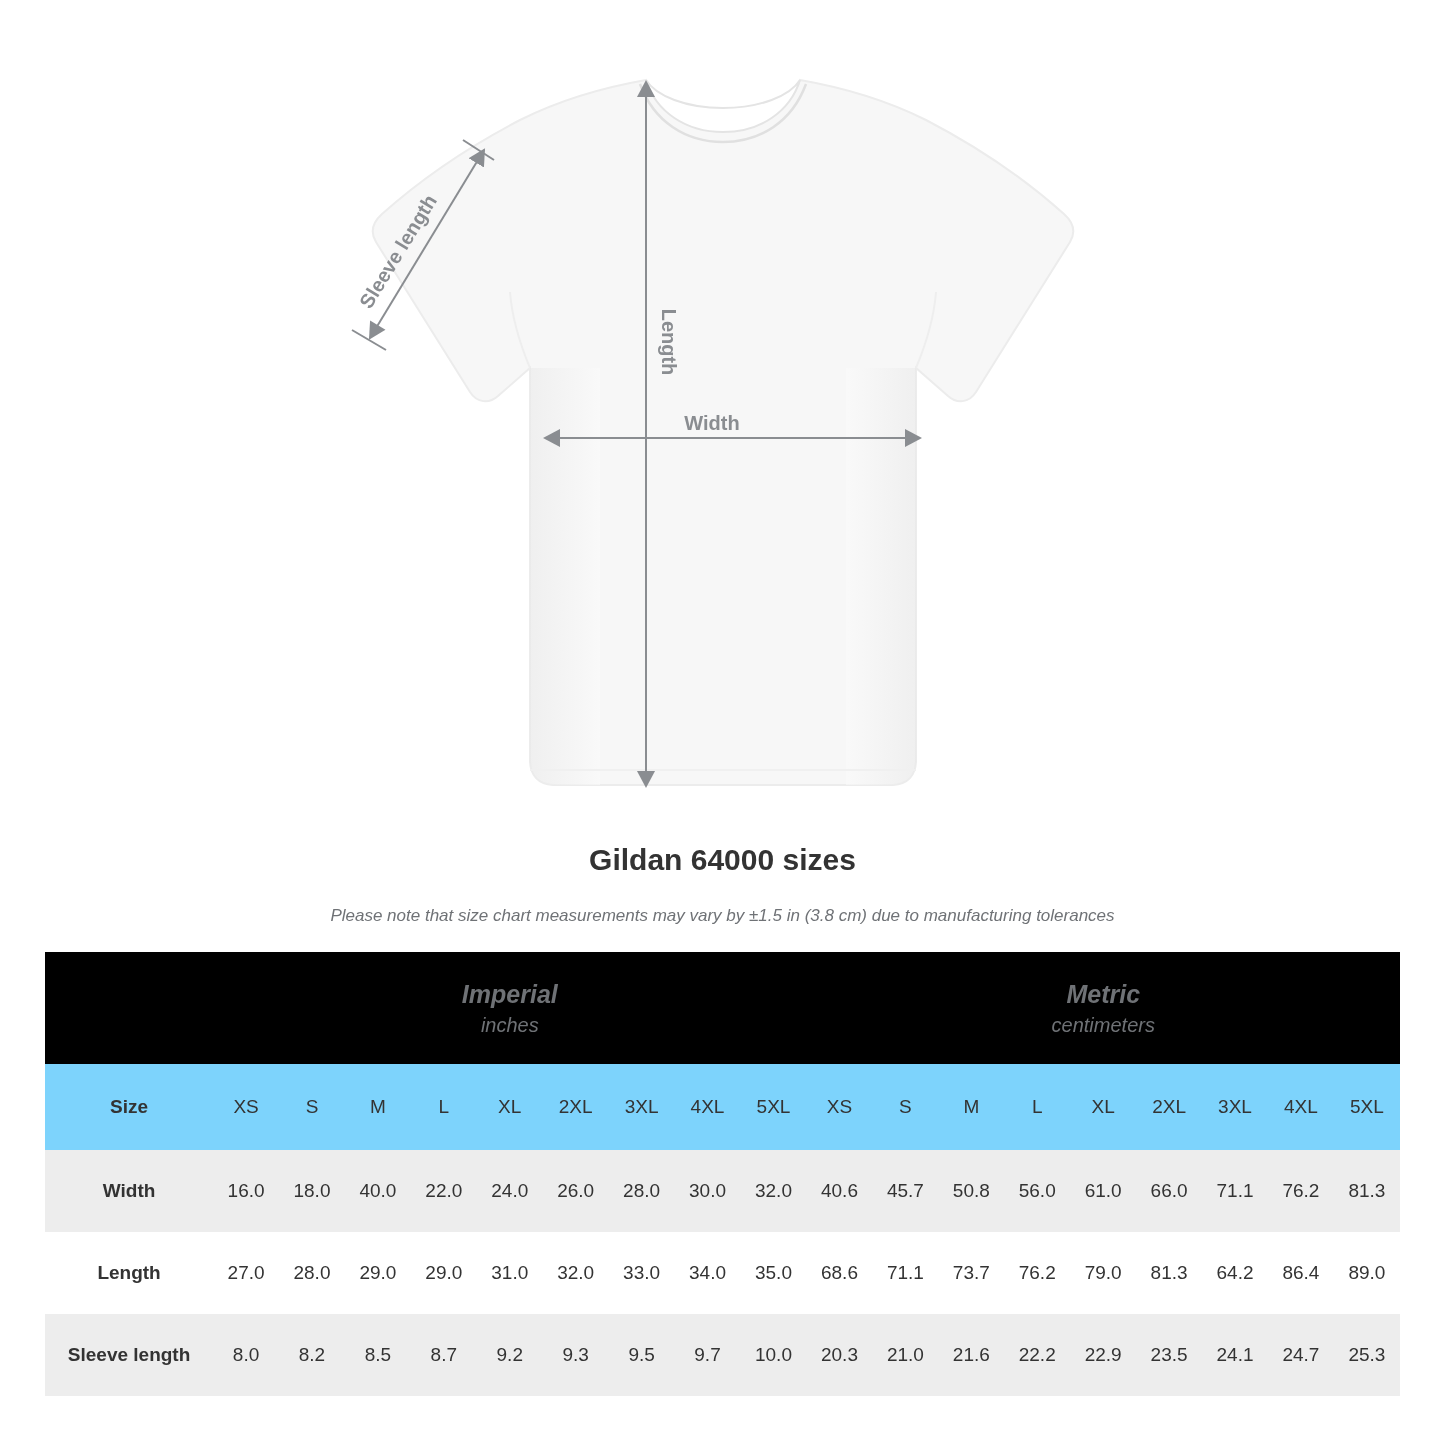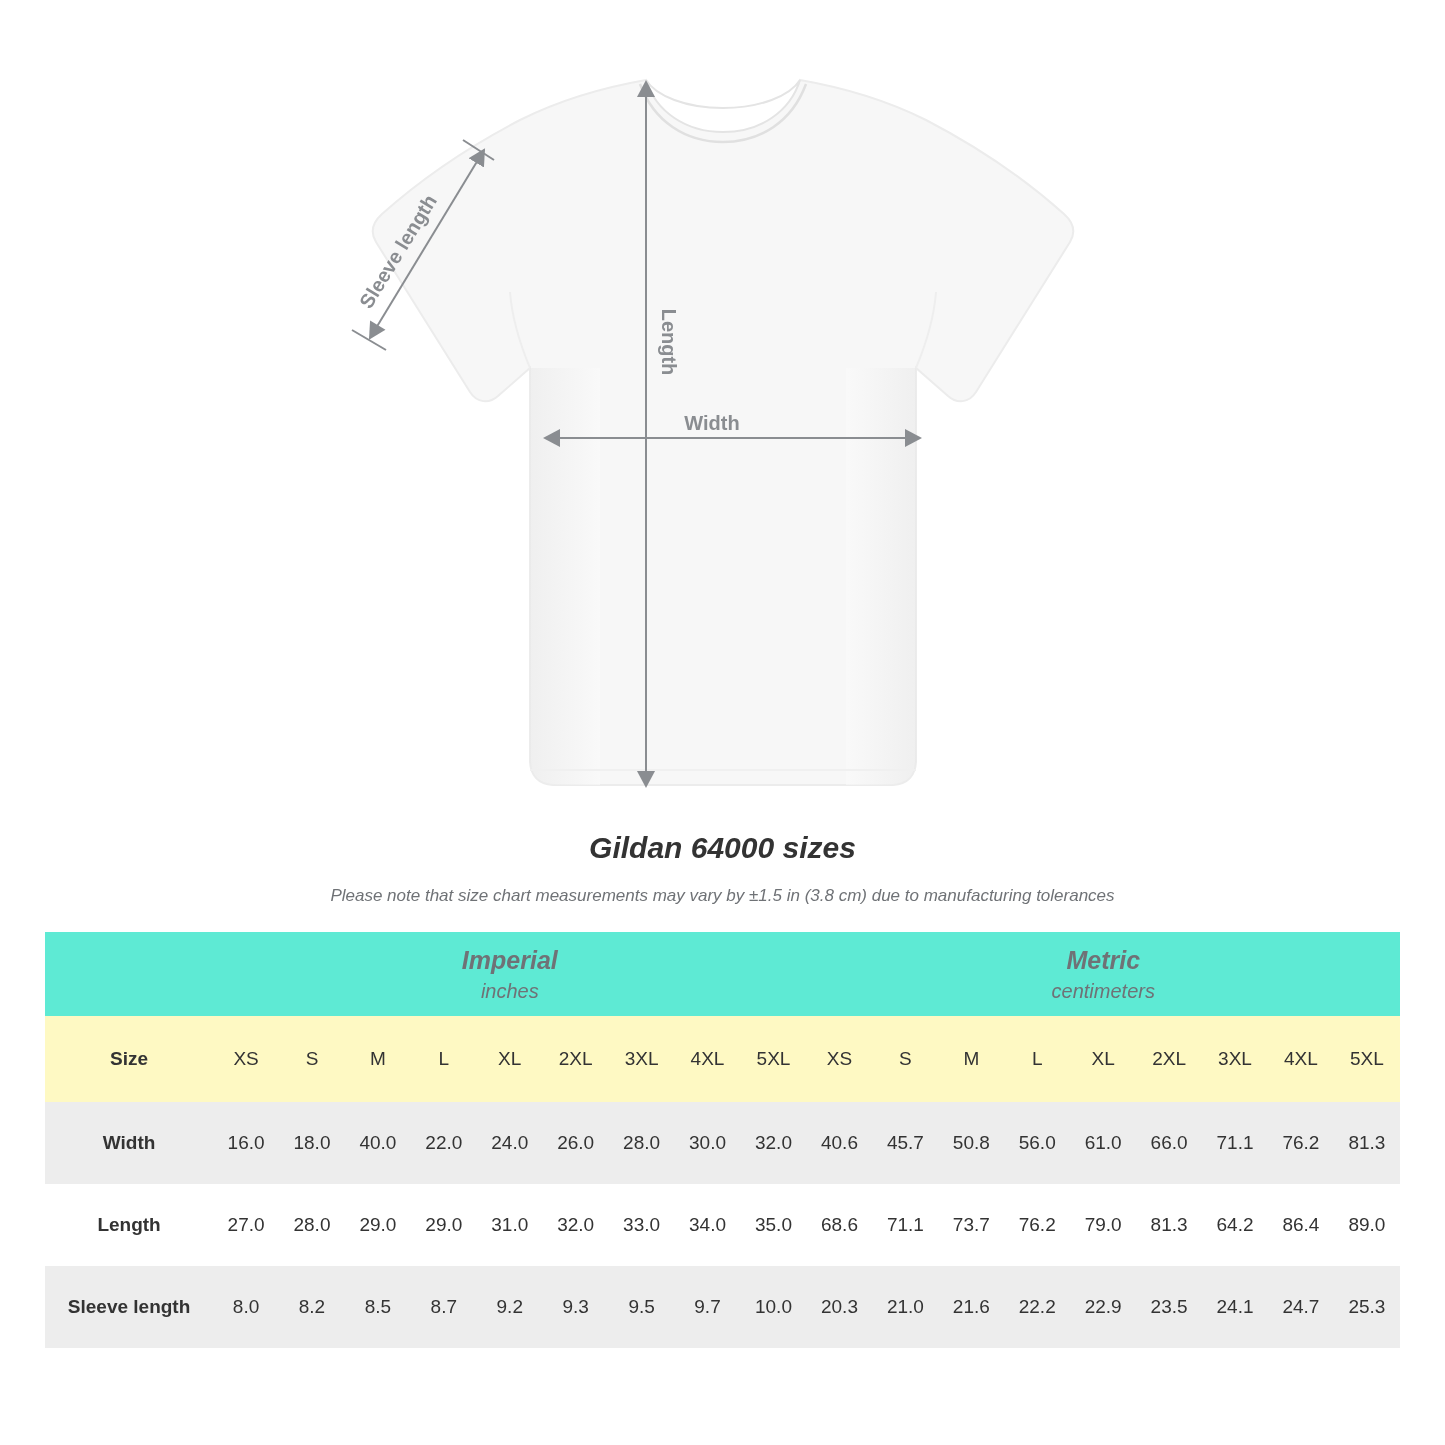--- a/index.html
+++ b/index.html
@@ -29,24 +29,23 @@
   .illustration svg {
     display: block;
   }
 
   
   .chart-title {
     text-align: center;
     font-size: 30px;
     font-weight: bold;
     color: #333333;
-    margin: 0;
+    margin: 12px;
     padding: 0;
     line-height: 1.2;
-    font-style: italic;
   }
   .chart-note {
     text-align: center;
     font-size: 17px;
     font-style: italic;
     color: #6f7276;
     margin: 4px;
     padding-top: 16px;
   }
 
@@ -58,39 +57,39 @@
     width: 1355px;
     border-collapse: collapse;
     table-layout: fixed;
   }
   table.size-table td, table.size-table th {
     text-align: center;
     vertical-align: middle;
     font-weight: normal;
   }
   .unit-head td {
-    background: #5eead4;
-    height: 84px;
+    background: #000000;
+    height: 112px;
     padding: 0;
   }
   .unit-title {
     font-size: 25px;
     font-style: italic;
     font-weight: bold;
     color: #6f7276;
     line-height: 1.25;
   }
   .unit-sub {
     font-size: 20px;
     font-style: italic;
     color: #6f7276;
     padding-top: 4px;
   }
   .hdr-row td {
-    background: #fef9c3;
+    background: #7dd3fc;
     height: 84px;
     font-size: 19px;
     font-weight: bold;
     color: #333333;
   }
   .hdr-row td.rowlabel {
     font-size: 19px;
     font-weight: bold;
   }
   .band td {

